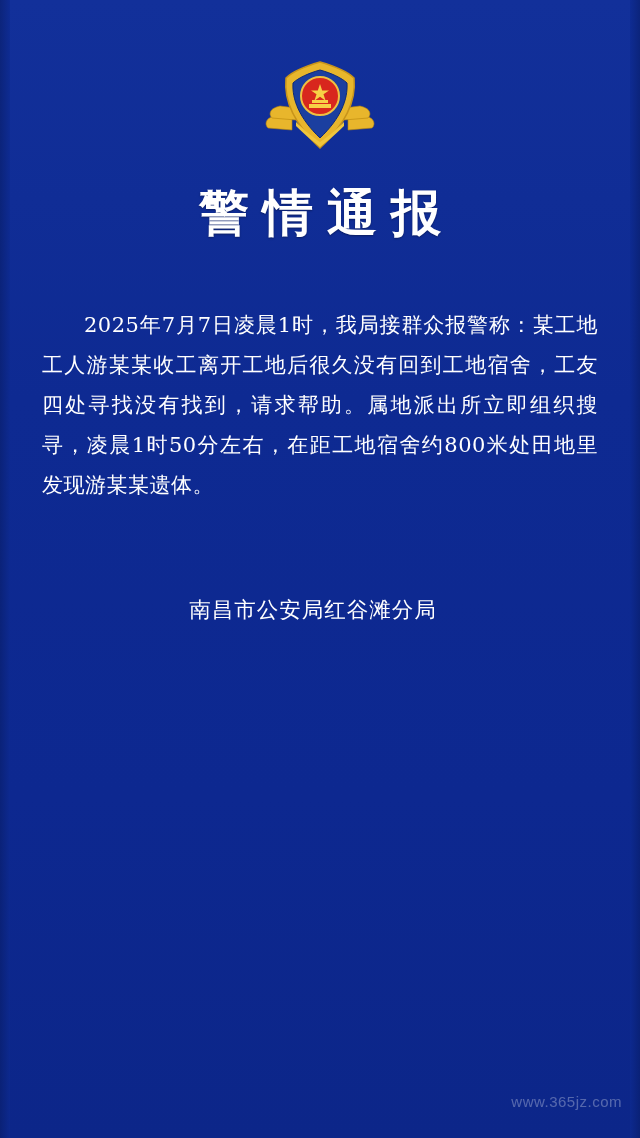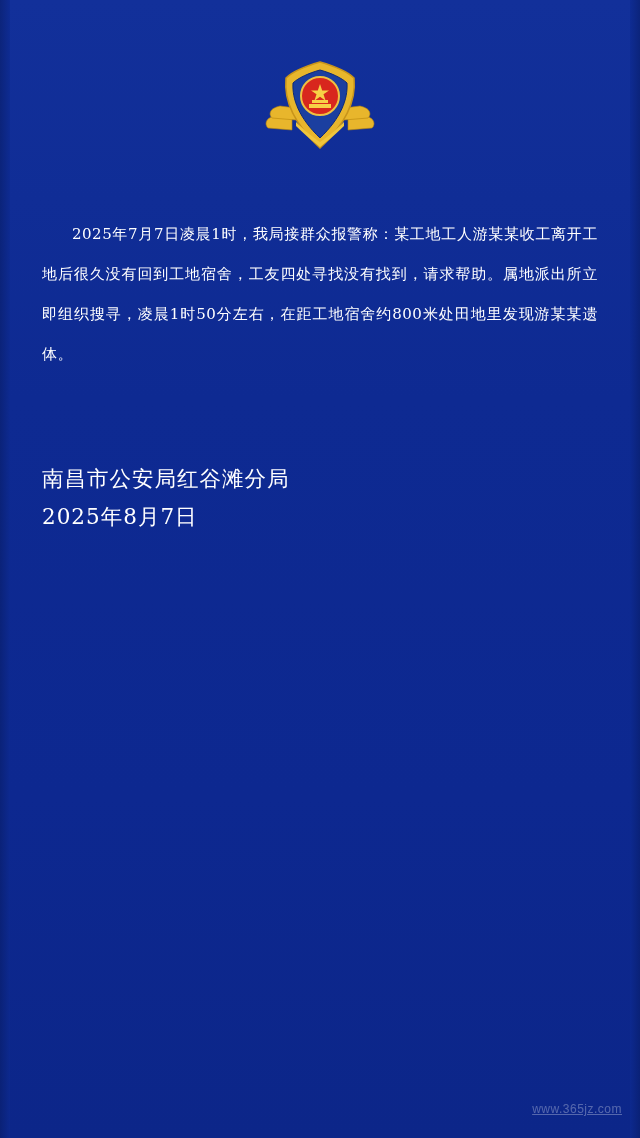--- a/index.html
+++ b/index.html
@@ -55,54 +55,53 @@
     letter-spacing: 14px;
     text-indent: 14px;
     font-family: "DejaVu Serif", serif;
     text-shadow: 0 1px 2px rgba(0,0,0,0.35);
   }
 
   
   .body-text {
     margin-top: 58px;
     color: #ffffff;
-    font-size: 15px;
+    font-size: 21px;
     line-height: 40px;
     letter-spacing: 0.5px;
     font-family: "DejaVu Serif", serif;
     text-align: justify;
     text-justify: inter-ideograph;
   }
   .body-text p {
     margin: 0;
     text-indent: 2em;
   }
 
   
   .signature {
     margin-top: 86px;
     color: #ffffff;
     font-size: 21.5px;
     line-height: 38px;
     font-family: "DejaVu Serif", serif;
-    text-align: left;
+    text-align: center;
     padding-right: 14px;
   }
   .signature div { letter-spacing: 1px; }
 
   
   .watermark {
     position: absolute;
     right: 18px;
-    bottom: 22px;
+    bottom: 28px;
     color: rgba(255,255,255,0.30);
-    font-size: 12px;
+    font-size: 15px;
     font-family: "Liberation Sans", sans-serif;
     letter-spacing: 0.5px;
-    text-decoration: underline;
   }
 </style>
 </head>
 <body>
 
 <div class="page">
   <div class="edge-left"></div>
   <div class="edge-right"></div>
 
   <div class="emblem-wrap">
@@ -124,24 +123,24 @@
 
         <polygon points="58,32 60.2,38.4 67,38.4 61.5,42.3 63.6,48.7 58,44.8 52.4,48.7 54.5,42.3 49,38.4 55.8,38.4" fill="#f7d046"></polygon>
         <rect x="47" y="52" width="22" height="4" fill="#f7d046"></rect>
         <rect x="50" y="48" width="16" height="3" fill="#f7d046"></rect>
 
         <path d="M34 70 C44 80 52 86 58 90 C64 86 72 80 82 70 L82 74 C72 84 64 90 58 95 C52 90 44 84 34 74 Z" fill="#f0c63c"></path>
       </svg>
     </div>
   </div>
 
+  <div class="title">警情通报</div>
 
   <div class="body-text">
     <p>2025年7月7日凌晨1时，我局接群众报警称：某工地工人游某某收工离开工地后很久没有回到工地宿舍，工友四处寻找没有找到，请求帮助。属地派出所立即组织搜寻，凌晨1时50分左右，在距工地宿舍约800米处田地里发现游某某遗体。</p>
   </div>
 
   <div class="signature">
     <div>南昌市公安局红谷滩分局</div>
-    <div>2025年8月7日</div>
   </div>
 
   <div class="watermark">www.365jz.com</div>
 </div>
 
 </body></html>

